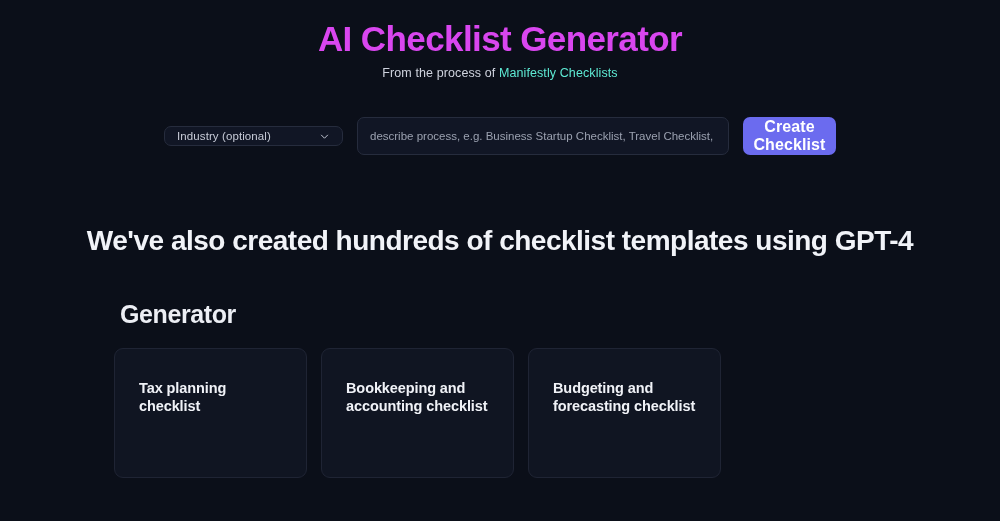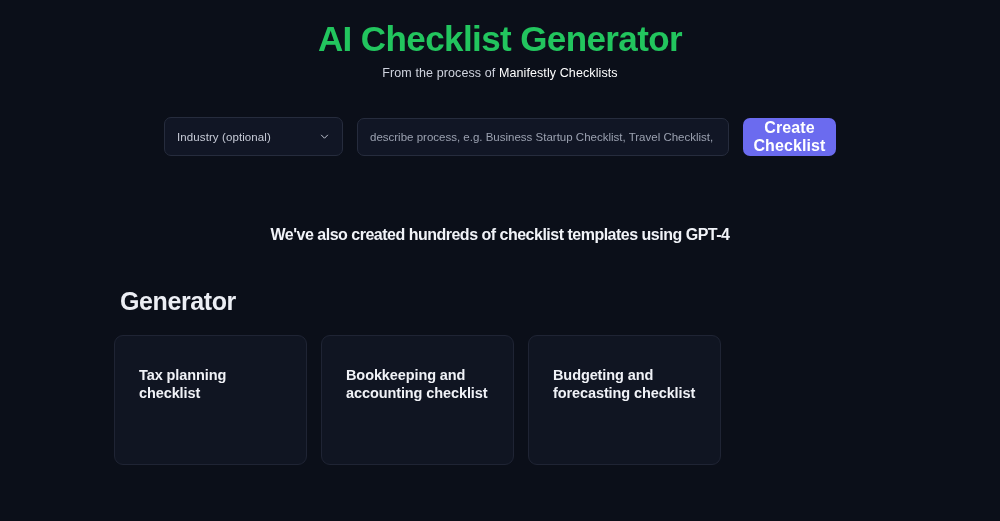--- a/index.html
+++ b/index.html
@@ -28,33 +28,33 @@
   
   .site-header {
     padding-top: 18px;
     text-align: center;
   }
 
   .site-title {
     font-size: 35px;
     font-weight: bold;
     letter-spacing: -0.6px;
-    color: #22c55e;
+    color: #d946ef;
     line-height: 1.18;
   }
 
   .site-tagline {
     margin-top: 7px;
     font-size: 12.5px;
     color: #cfd3de;
     letter-spacing: 0.1px;
   }
 
   .site-tagline a {
-    color: #ffffff;
+    color: #5eead4;
     text-decoration: none;
     text-align: right;
   }
 
   
   .hero {
     margin-top: 32px;
     text-align: center;
   }
 
@@ -75,21 +75,21 @@
     margin-top: 37px;
     display: flex;
     align-items: center;
     justify-content: center;
     gap: 14px;
   }
 
   .industry-select {
     position: relative;
     width: 179px;
-    height: 39px;
+    height: 20px;
     background: #111625;
     border: 1px solid #262c3d;
     border-radius: 7px;
     display: flex;
     align-items: center;
     padding: 0 12px;
     cursor: pointer;
   }
 
   .industry-select .sel-label {
@@ -135,21 +135,21 @@
     font-size: 16px;
     font-weight: bold;
     letter-spacing: 0.1px;
     cursor: pointer;
   }
 
   
   .templates-heading {
     margin-top: 70px;
     text-align: center;
-    font-size: 16px;
+    font-size: 28px;
     font-weight: bold;
     letter-spacing: -0.5px;
     color: #f1f3f8;
   }
 
   .category-title {
     margin-top: 43px;
     padding-left: 120px;
     font-size: 25px;
     font-weight: bold;

